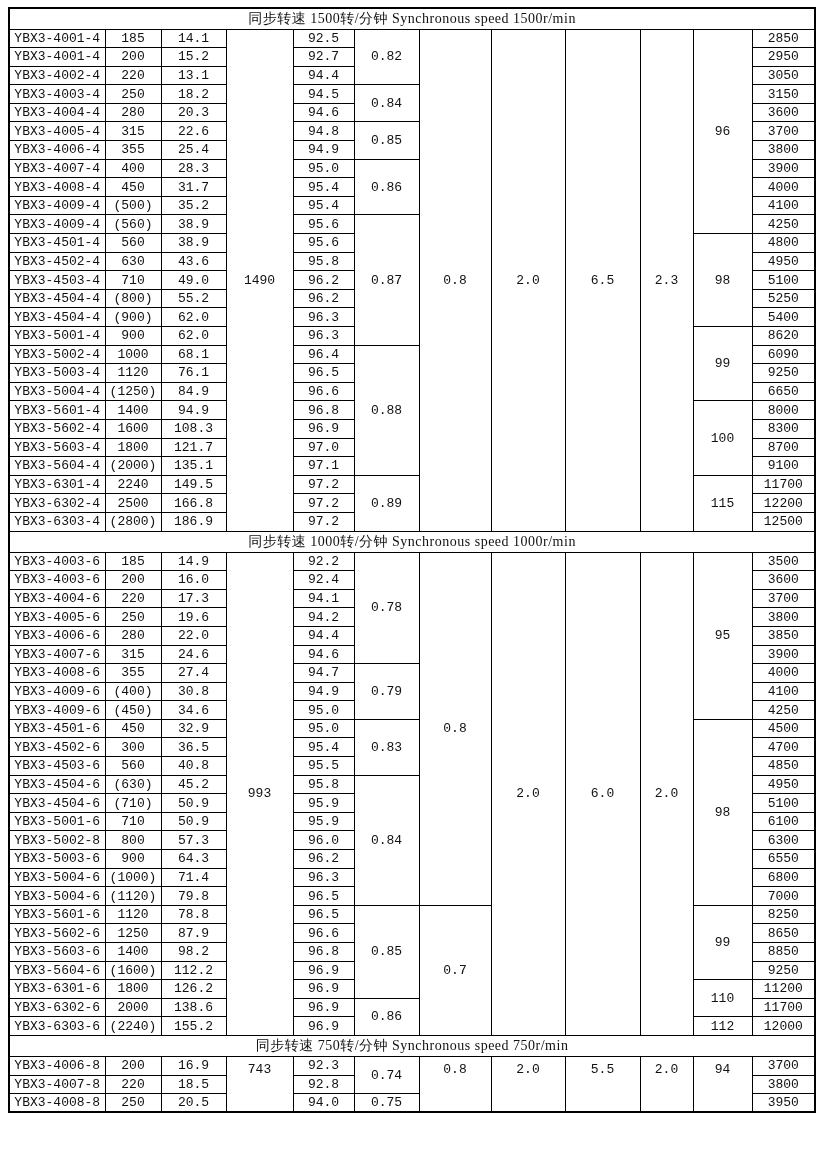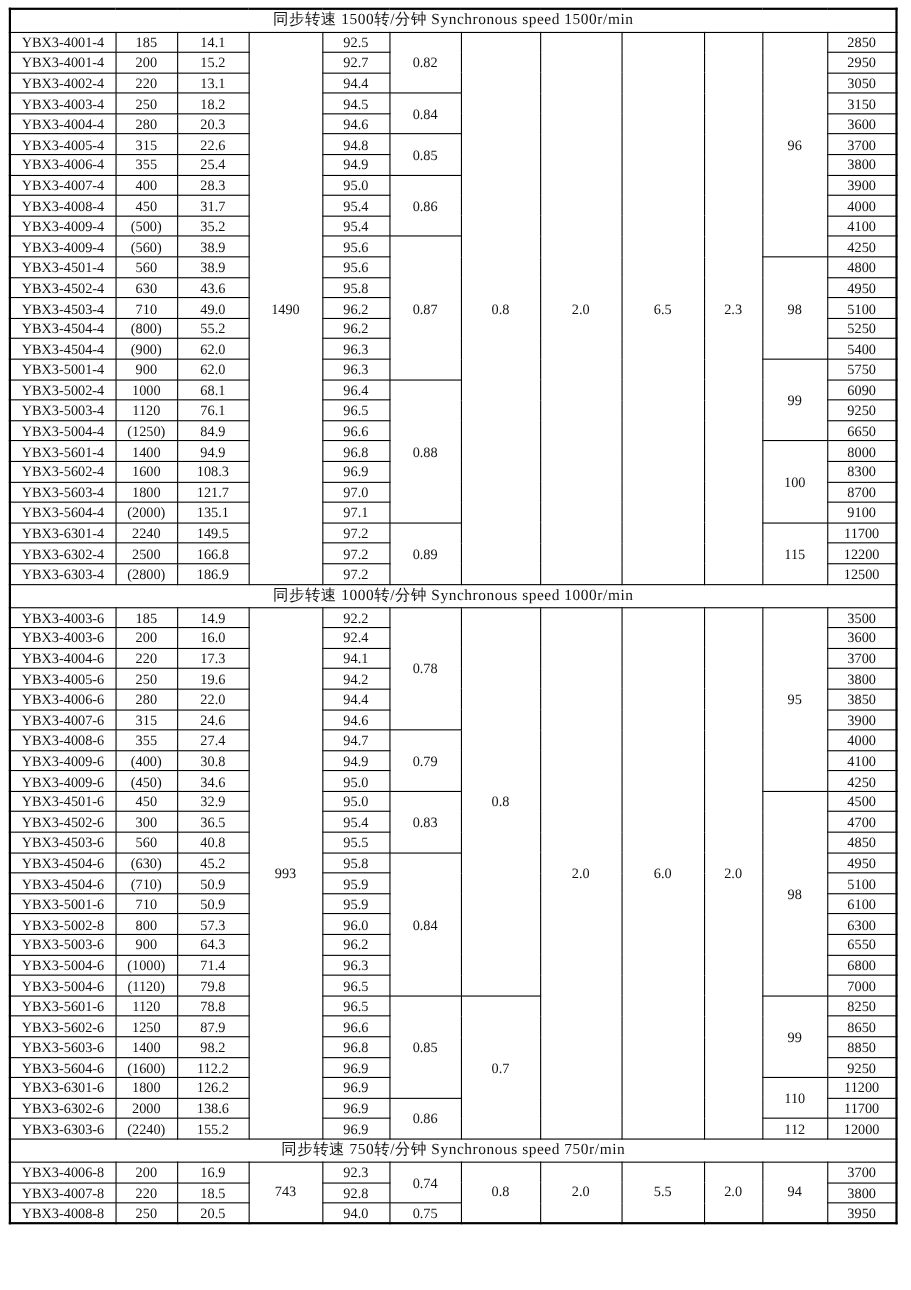--- a/index.html
+++ b/index.html
@@ -11,22 +11,22 @@
     position:absolute;left:8px;top:7px;width:806px;
     border-collapse:collapse;table-layout:fixed;
     border:2px solid #000000;
   }
   td{
     border:1px solid #000000;text-align:center;vertical-align:middle;
     padding:0;font-size:13px;line-height:1;white-space:nowrap;overflow:hidden;
   }
   tr.sec{height:21px;}
   tr.sec td{font-size:14px;letter-spacing:0.5px;}
-  tr.data{height:18.6px;}
-  td.vtop{vertical-align:top;padding-top:19px;margin-left:30px;}
+  tr.data{height:18.6px;font-family:Liberation Mono, monospace;}
+  td.vtop{vertical-align:top;padding-top:6px;margin-left:30px;}
 </style>
 </head>
 <body>
 
 <div class="sheet">
   <table class="spec">
     <colgroup>
       <col style="width:96px">
         <col style="width:56px">
         <col style="width:65px">
@@ -167,21 +167,21 @@
           <td>62.0</td>
           <td>96.3</td>
           <td>5400</td>
         </tr>
         <tr class="data">
           <td>YBX3-5001-4</td>
           <td>900</td>
           <td>62.0</td>
           <td>96.3</td>
           <td rowspan="4">99</td>
-          <td>5750</td>
+          <td>8620</td>
         </tr>
         <tr class="data">
           <td>YBX3-5002-4</td>
           <td>1000</td>
           <td>68.1</td>
           <td>96.4</td>
           <td rowspan="7">0.88</td>
           <td>6090</td>
         </tr>
         <tr class="data">

